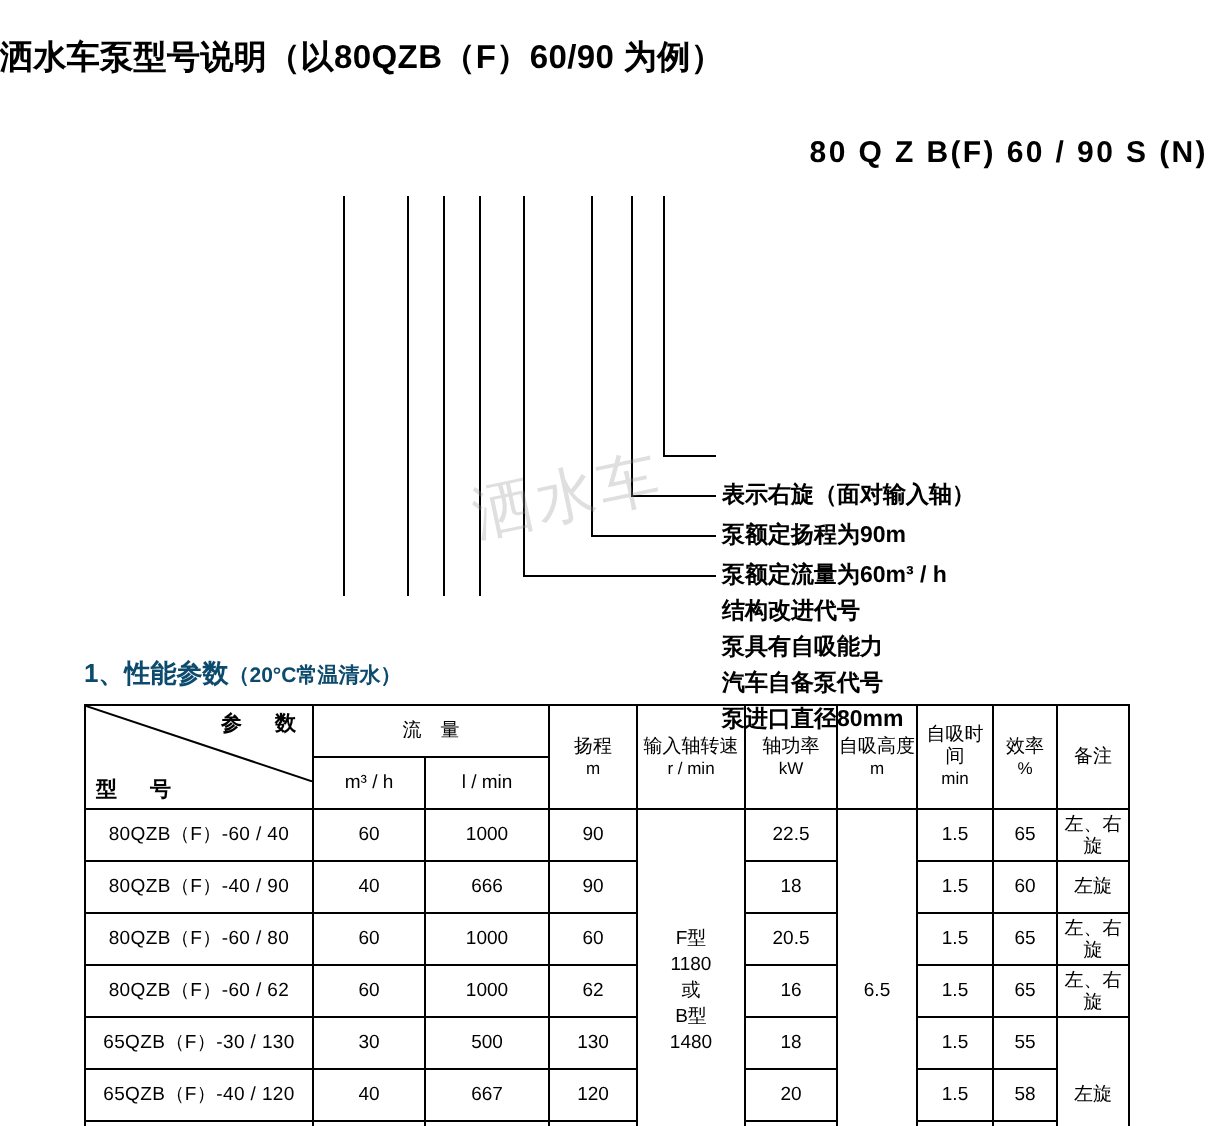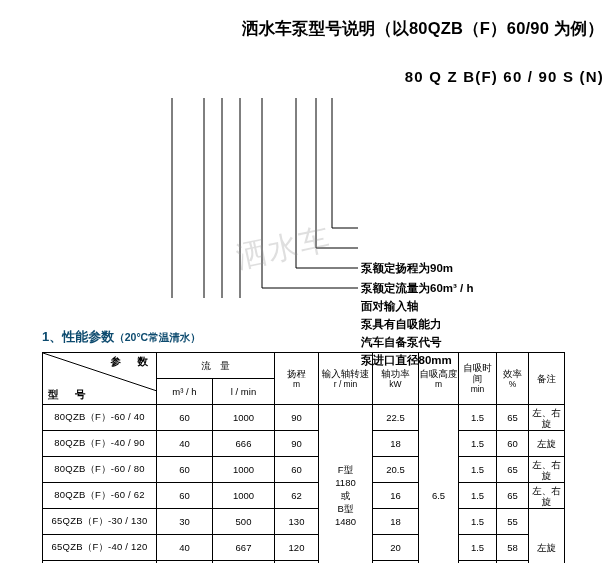--- a/index.html
+++ b/index.html
@@ -15,21 +15,21 @@
     position: relative;
     overflow: hidden;
   }
 
   
   .title {
     position: absolute;
     top: 18px;
     left: 0;
     width: 604px;
-    text-align: right;
+    text-align: left;
     font-size: 16.5px;
     font-weight: bold;
     letter-spacing: 0.2px;
     color: #000;
   }
 
   
   .code-line {
     position: absolute;
     top: 68px;
@@ -188,23 +188,24 @@
       <path d="M240,10 L240,218 L358,218"></path>
 
       <path d="M222,10 L222,236 L358,236"></path>
 
       <path d="M204,10 L204,254 L358,254"></path>
 
       <path d="M172,10 L172,272 L358,272"></path>
     </g>
   </svg>
 
+  <div class="leader-label" style="left:361px; top:154px;">表示右旋（面对输入轴）</div>
   <div class="leader-label" style="left:361px; top:174px;">泵额定扬程为90m</div>
   <div class="leader-label" style="left:361px; top:194px;">泵额定流量为60m³ / h</div>
-  <div class="leader-label" style="left:361px; top:212px;">面对输入轴</div>
+  <div class="leader-label" style="left:361px; top:212px;">结构改进代号</div>
   <div class="leader-label" style="left:361px; top:230px;">泵具有自吸能力</div>
   <div class="leader-label" style="left:361px; top:248px;">汽车自备泵代号</div>
   <div class="leader-label" style="left:361px; top:266px;">泵进口直径80mm</div>
 </div>
 
 <div class="watermark">洒水车</div>
 
 <div class="section-heading">
   <span>1、</span><span>性能参数</span><span class="note">（20°C常温清水）</span>
 </div>

